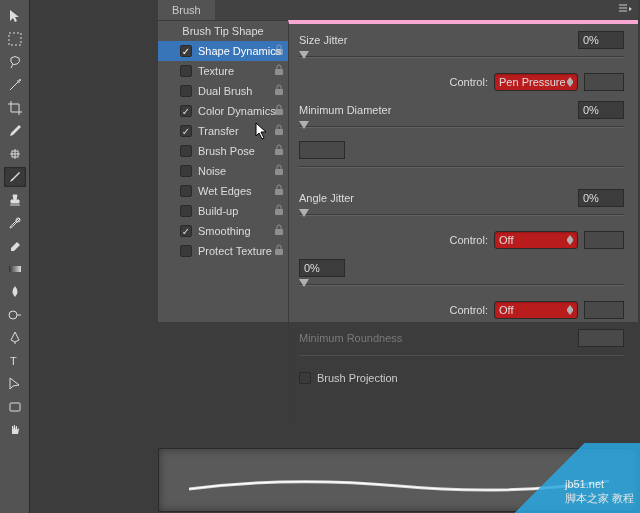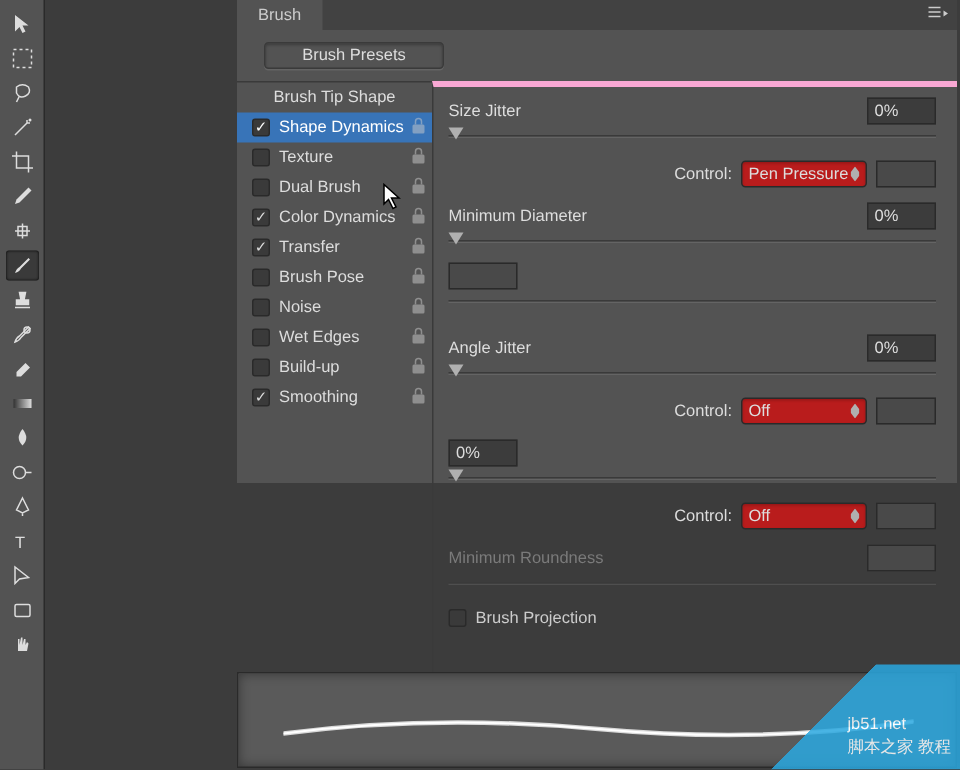--- a/index.html
+++ b/index.html
@@ -9,21 +9,21 @@
 .tool.selected { background: #3a3a3a; box-shadow: inset 0 0 2px #000; }
 .tool svg { width: 16px; height: 16px; }
 .panel { position: absolute; left: 158px; top: 0; width: 480px; height: 322px; background: #535353; }
 .tab-bar { height: 20px; background: #424242; display: flex; align-items: center; }
 .tab { background: #535353; padding: 3px 14px; color: #ccc; height: 20px; display: flex; align-items: center; }
 .tab-menu { margin-left: auto; margin-right: 6px; cursor: pointer; }
 .presets-btn { margin: 8px 0 8px 18px; width: 120px; height: 18px; background: #535353; border: 1px solid #3a3a3a; border-radius: 3px; box-shadow: inset 0 1px 2px rgba(0,0,0,0.3), 0 1px 0 rgba(255,255,255,0.1); text-align: center; line-height: 16px; color: #ddd; cursor: pointer; }
 .content { display: flex; height: 400px; }
 .left-col { width: 130px; border-top: 1px solid #3a3a3a; }
 .tip-header { text-align: center; padding: 4px 0; color: #ddd; }
-.list-row { display: flex; align-items: center; height: 20px; padding-left: 10px; gap: 6px; color: #ddd; position: relative; }
+.list-row { display: flex; align-items: center; height: 20px; padding-left: 22px; gap: 6px; color: #ddd; position: relative; }
 .list-row.sel { background: #3874b8; color: #fff; }
 .chk { width: 12px; height: 12px; background: #3a3a3a; border: 1px solid #2a2a2a; border-radius: 2px; display: flex; align-items: center; justify-content: center; }
 .chk.on::after { content: '✓'; font-size: 10px; color: #ddd; }
 .list-row.sel .chk.on::after { color: #fff; }
 .lock { position: absolute; right: 4px; top: 3px; opacity: 0.5; }
 .lock svg { width: 10px; height: 12px; }
 .right-col { flex: 1; border-left: 1px solid #3a3a3a; border-top: 4px solid #f9a8d4; padding: 6px 14px 6px 10px; display: flex; flex-direction: column; }
 .prop-row { display: flex; align-items: center; height: 20px; }
 .prop-label { flex: 1; color: #ddd; }
 .prop-label.dim { color: #7a7a7a; }
@@ -158,21 +158,20 @@
 </div>
 
 <div class="panel">
   <div class="tab-bar">
     <div class="tab">Brush</div>
     <div class="tab-menu"><svg width="14" height="10">
           <path d="M1 1 L9 1 M1 4 L9 4 M1 7 L9 7" stroke="#ccc"></path>
           <path d="M11 3 L14 5 L11 7 Z" fill="#ccc"></path>
         </svg></div>
   </div>
-  <div class="presets-btn">Brush Presets</div>
   <div class="content">
     <div class="left-col">
       <div class="tip-header">Brush Tip Shape</div>
       <div id="list-host">
           <div class="list-row sel">
             <div class="chk on"></div>
             <span>Shape Dynamics</span>
             <span class="lock"><svg viewBox="0 0 10 12">
                 <rect x="1" y="5" width="8" height="6" rx="1" fill="#ccc"></rect>
                 <path d="M3 5 L3 3 Q3 1 5 1 Q7 1 7 3 L7 5" fill="none" stroke="#ccc"></path>
@@ -243,20 +242,28 @@
               </svg></span>
           </div>
           <div class="list-row">
             <div class="chk on"></div>
             <span>Smoothing</span>
             <span class="lock"><svg viewBox="0 0 10 12">
                 <rect x="1" y="5" width="8" height="6" rx="1" fill="#ccc"></rect>
                 <path d="M3 5 L3 3 Q3 1 5 1 Q7 1 7 3 L7 5" fill="none" stroke="#ccc"></path>
               </svg></span>
           </div>
+          <div class="list-row">
+            <div class="chk"></div>
+            <span>Protect Texture</span>
+            <span class="lock"><svg viewBox="0 0 10 12">
+                <rect x="1" y="5" width="8" height="6" rx="1" fill="#ccc"></rect>
+                <path d="M3 5 L3 3 Q3 1 5 1 Q7 1 7 3 L7 5" fill="none" stroke="#ccc"></path>
+              </svg></span>
+          </div>
         </div>
     </div>
     <div class="right-col">
       <div class="prop-row">
           <span class="prop-label">Size Jitter</span>
           <span class="val-box">0%</span>
         </div>
       <div class="slider">
           <div class="thumb"></div>
         </div>

